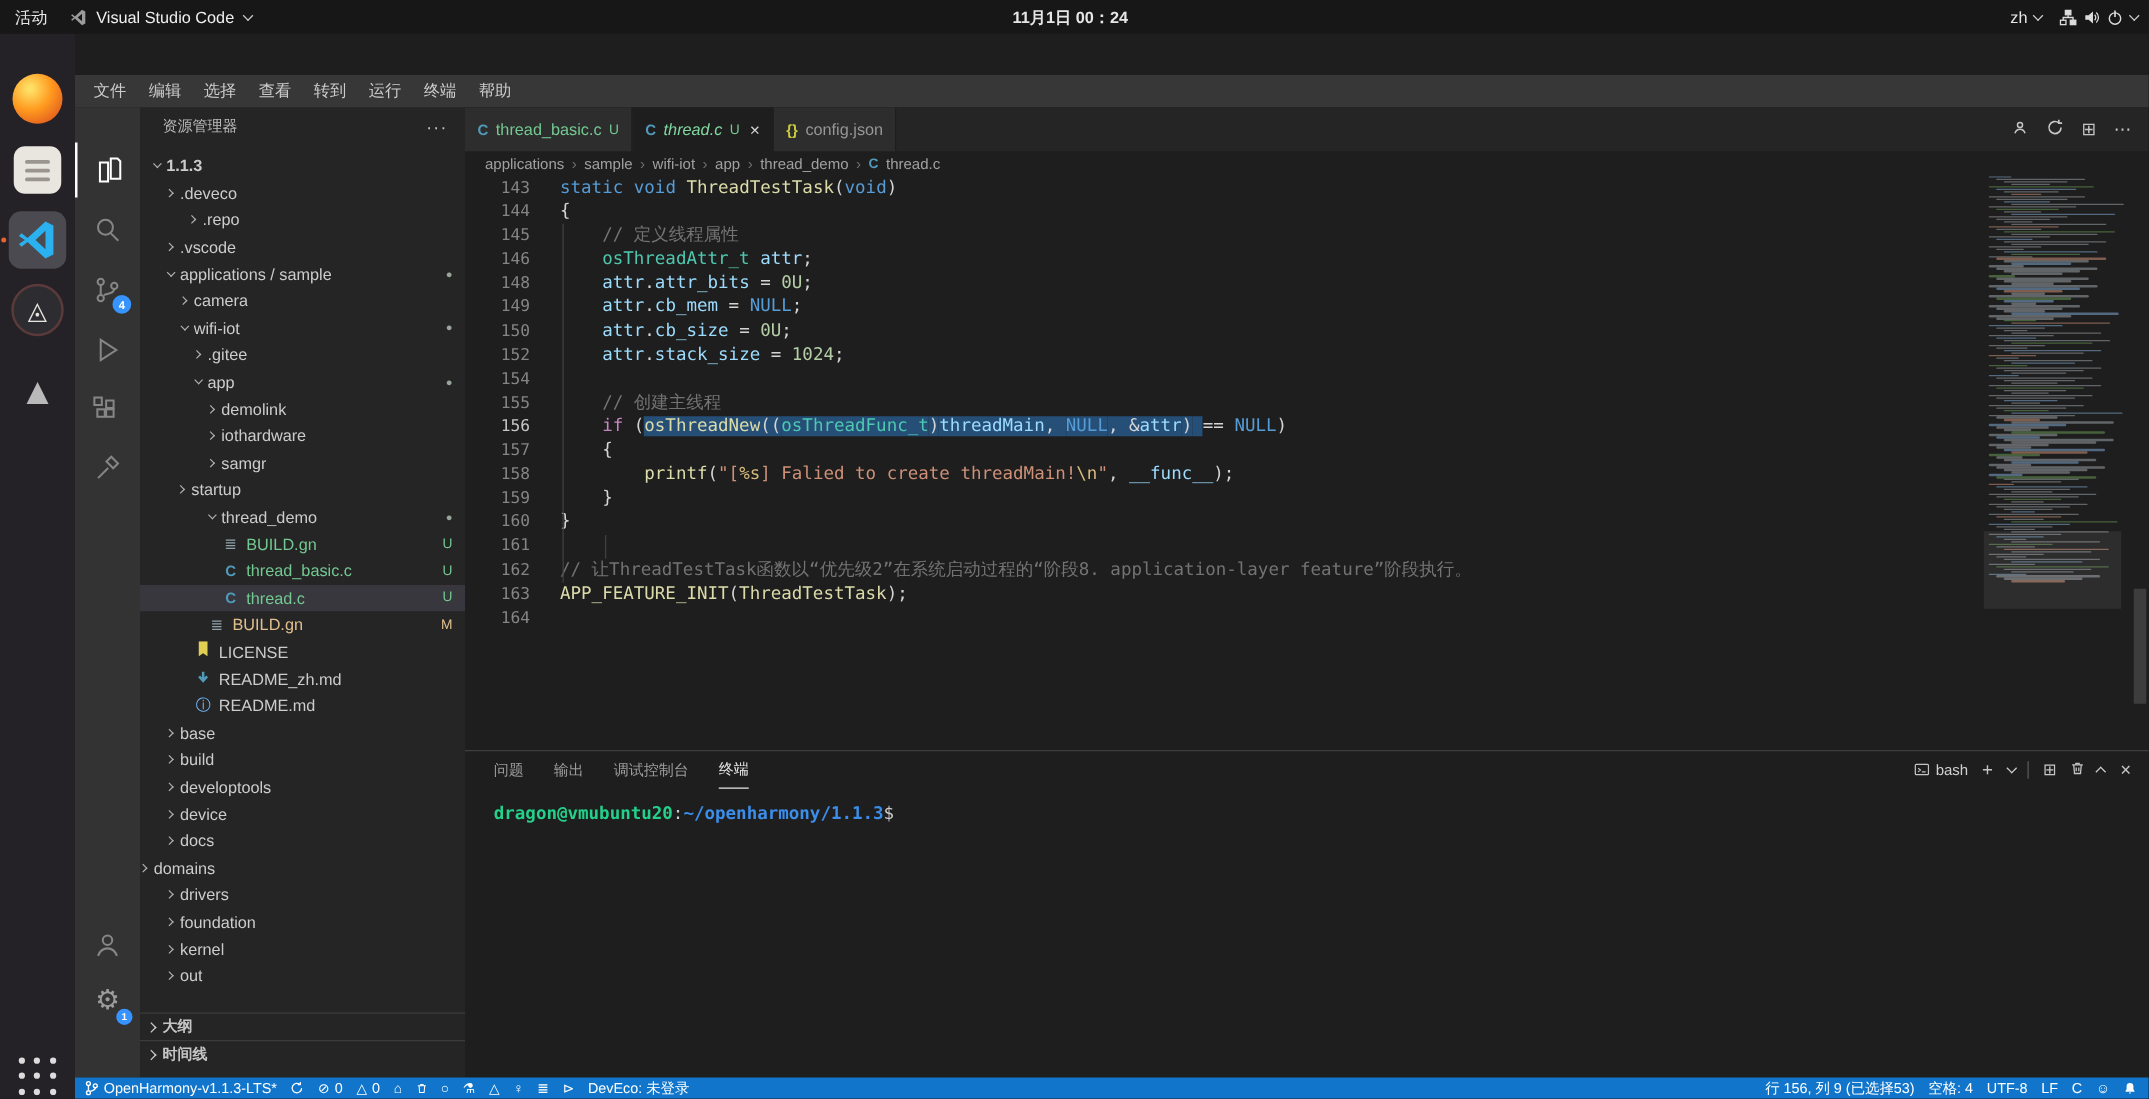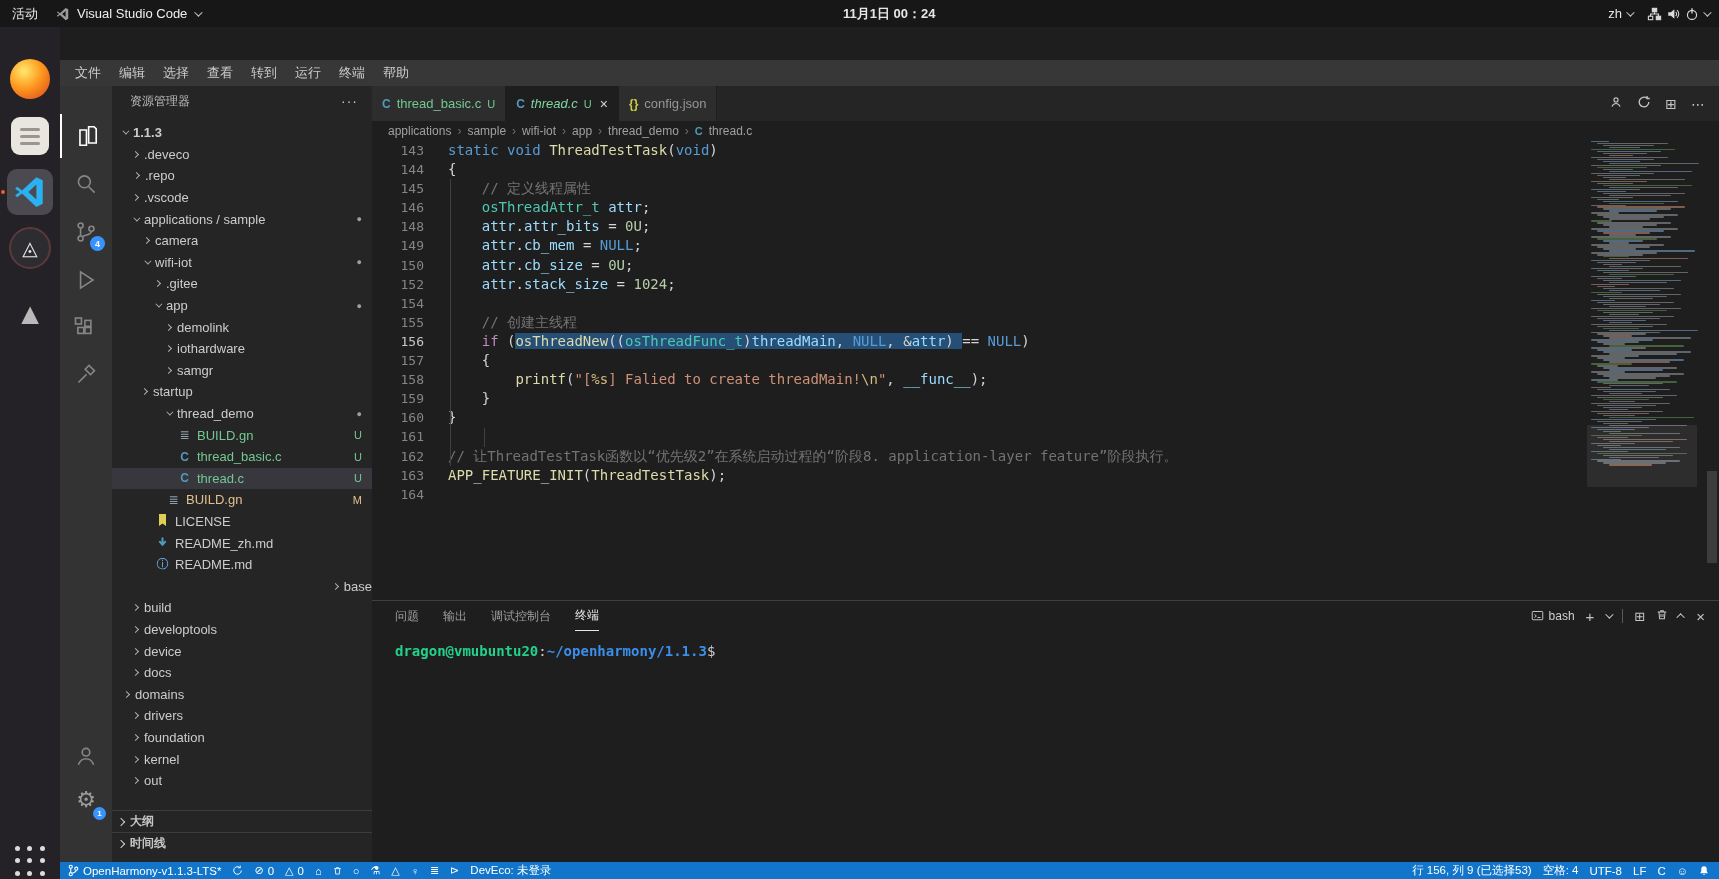--- a/index.html
+++ b/index.html
@@ -5,21 +5,21 @@
   *{margin:0;padding:0;box-sizing:border-box;}
   html,body{width:1719px;height:879px;overflow:hidden;background:#1e1e1e;
     font-family:"Liberation Sans","DejaVu Sans",sans-serif;}
   #screen{position:relative;width:1719px;height:879px;background:#1e1e1e;}
 
   
   #topbar{position:absolute;left:0;top:0;width:1719px;height:27px;background:#171717;
     color:#e6e6e6;font-size:13px;display:flex;align-items:center;z-index:50;}
   .tb-left{display:flex;align-items:center;gap:18px;padding-left:12px;}
   .appmenu{display:flex;align-items:center;gap:7px;color:#efefef;}
-  .tb-clock{position:absolute;left:843px;top:0;height:27px;display:flex;align-items:center;font-weight:bold;}
+  .tb-clock{position:absolute;left:810px;top:0;height:27px;display:flex;align-items:center;font-weight:bold;}
   .tb-right{position:absolute;right:10px;top:0;height:27px;display:flex;align-items:center;gap:15px;}
   .tb-right .grp{display:flex;align-items:center;gap:4px;}
   .chev{display:inline-block;width:6px;height:6px;border-right:1.5px solid #cfcfcf;
     border-bottom:1.5px solid #cfcfcf;transform:rotate(45deg) translateY(-2px);}
   .chev.rt{transform:rotate(-45deg);}
   .chev.up{transform:rotate(-135deg) translateY(-2px);}
 
   
   #dock{position:absolute;left:0;top:27px;width:60px;height:852px;background:#242127;z-index:40;}
   .dtile{position:absolute;left:7px;width:46px;height:46px;border-radius:10px;
@@ -293,21 +293,21 @@
       </div>
       <div id="tree">
           <div class="trow" style="padding-left: 10px;">
             <i class="chev "></i>
             <span class="tlabel bold">1.1.3</span>
           </div>
           <div class="trow" style="padding-left: 21px;">
             <i class="chev rt"></i>
             <span class="tlabel">.deveco</span>
           </div>
-          <div class="trow" style="padding-left: 22px;">
+          <div class="trow" style="padding-left: 39px;">
             <i class="chev rt"></i>
             <span class="tlabel">.repo</span>
           </div>
           <div class="trow" style="padding-left: 21px;">
             <i class="chev rt"></i>
             <span class="tlabel">.vscode</span>
           </div>
           <div class="trow" style="padding-left: 21px;">
             <i class="chev "></i>
             <span class="tlabel">applications / sample</span>
@@ -381,41 +381,41 @@
           <div class="trow" style="padding-left: 43px;">
             <span class="ficon mdd"><svg width="11" height="12" viewBox="0 0 12 12">
                 <path d="M6 1v6M2.5 5l3.5 4 3.5-4" stroke="#519aba" stroke-width="2.2" fill="none"></path>
               </svg></span>
             <span class="tlabel">README_zh.md</span>
           </div>
           <div class="trow" style="padding-left: 43px;">
             <span class="ficon info">ⓘ</span>
             <span class="tlabel">README.md</span>
           </div>
-          <div class="trow" style="padding-left: 21px; justify-content: flex-end;">
+          <div class="trow" style="padding-left: 21px;">
             <i class="chev rt"></i>
             <span class="tlabel">base</span>
           </div>
           <div class="trow" style="padding-left: 21px;">
             <i class="chev rt"></i>
             <span class="tlabel">build</span>
           </div>
           <div class="trow" style="padding-left: 21px;">
             <i class="chev rt"></i>
             <span class="tlabel">developtools</span>
           </div>
           <div class="trow" style="padding-left: 21px;">
             <i class="chev rt"></i>
             <span class="tlabel">device</span>
           </div>
           <div class="trow" style="padding-left: 21px;">
             <i class="chev rt"></i>
             <span class="tlabel">docs</span>
           </div>
-          <div class="trow" style=" margin-left: 12px;">
+          <div class="trow" style="">
             <i class="chev rt"></i>
             <span class="tlabel">domains</span>
           </div>
           <div class="trow" style="padding-left: 21px;">
             <i class="chev rt"></i>
             <span class="tlabel">drivers</span>
           </div>
           <div class="trow" style="padding-left: 21px;">
             <i class="chev rt"></i>
             <span class="tlabel">foundation</span>

